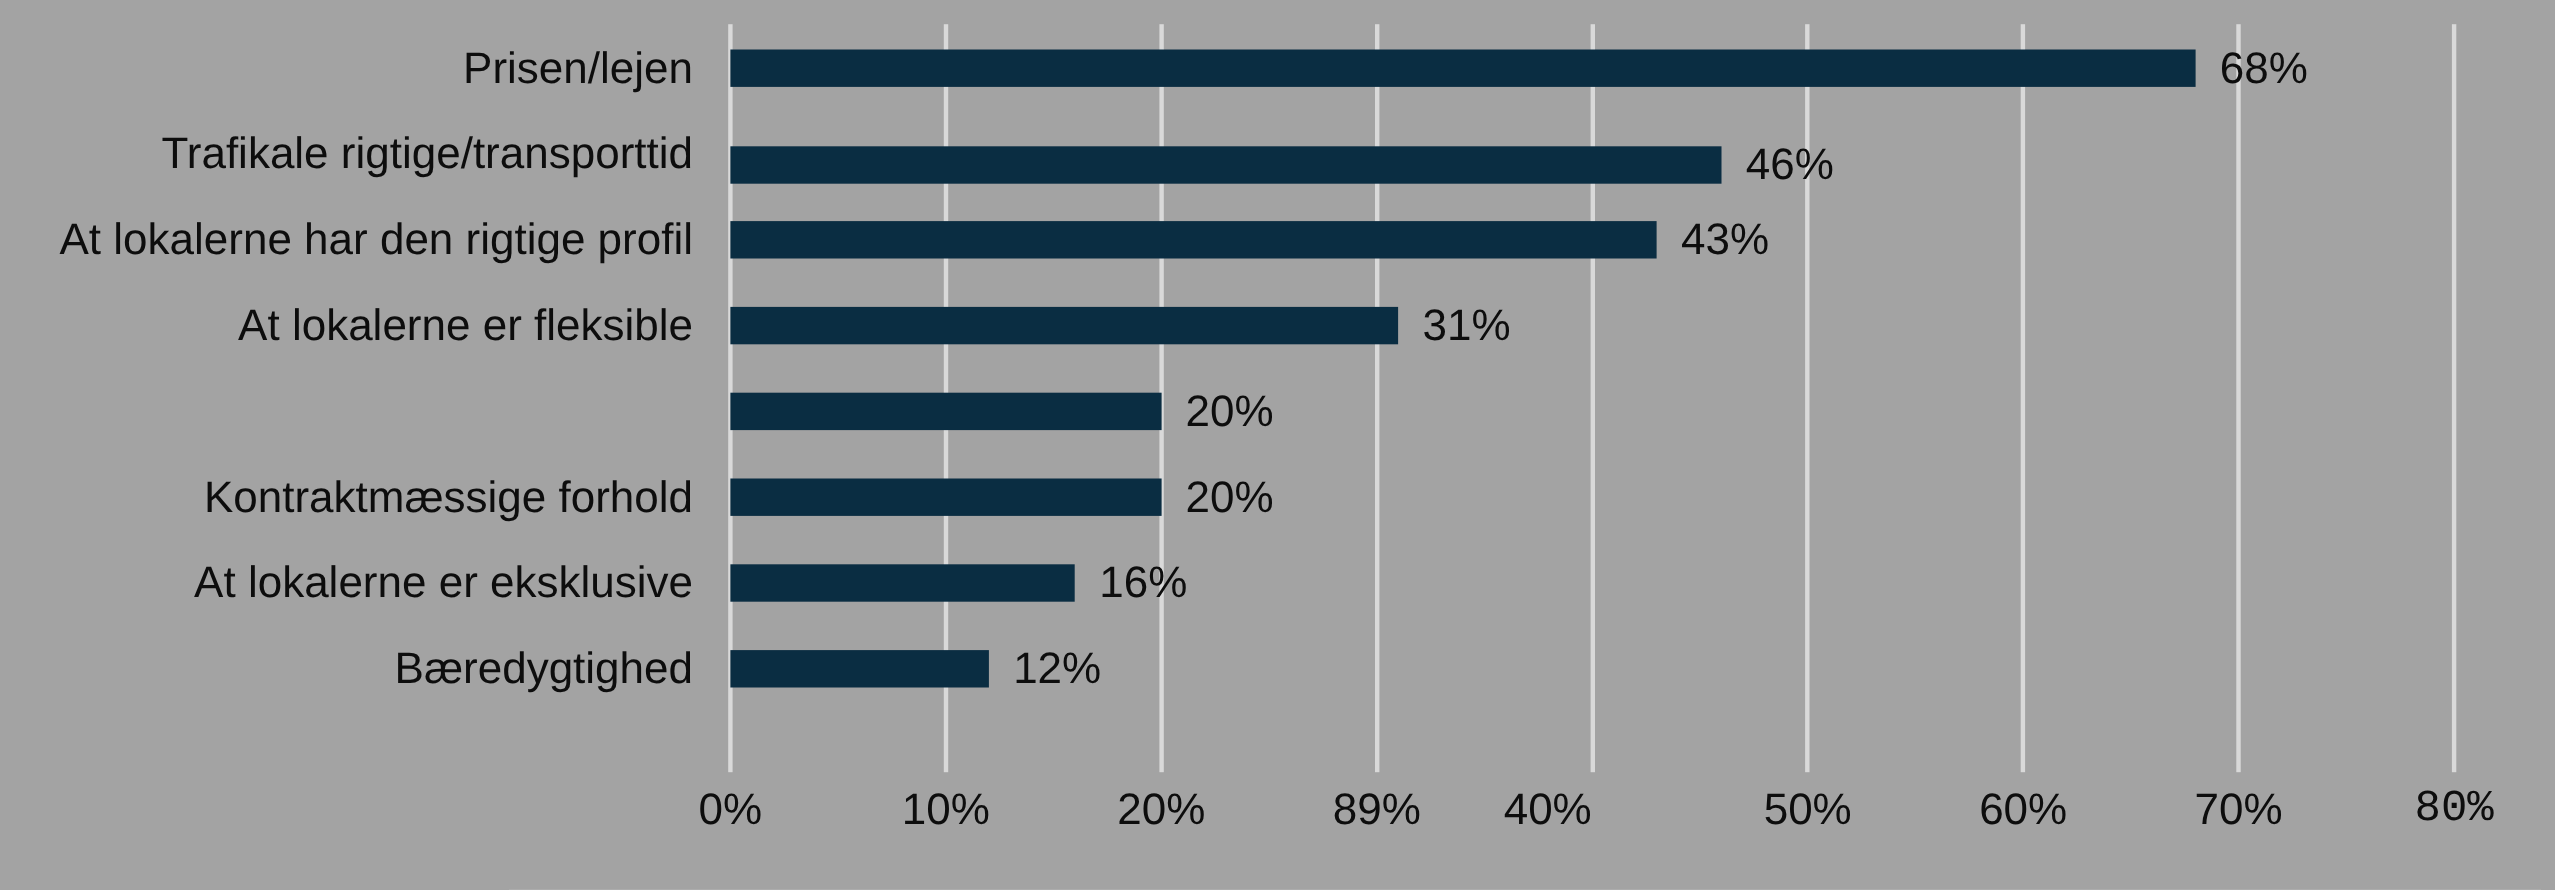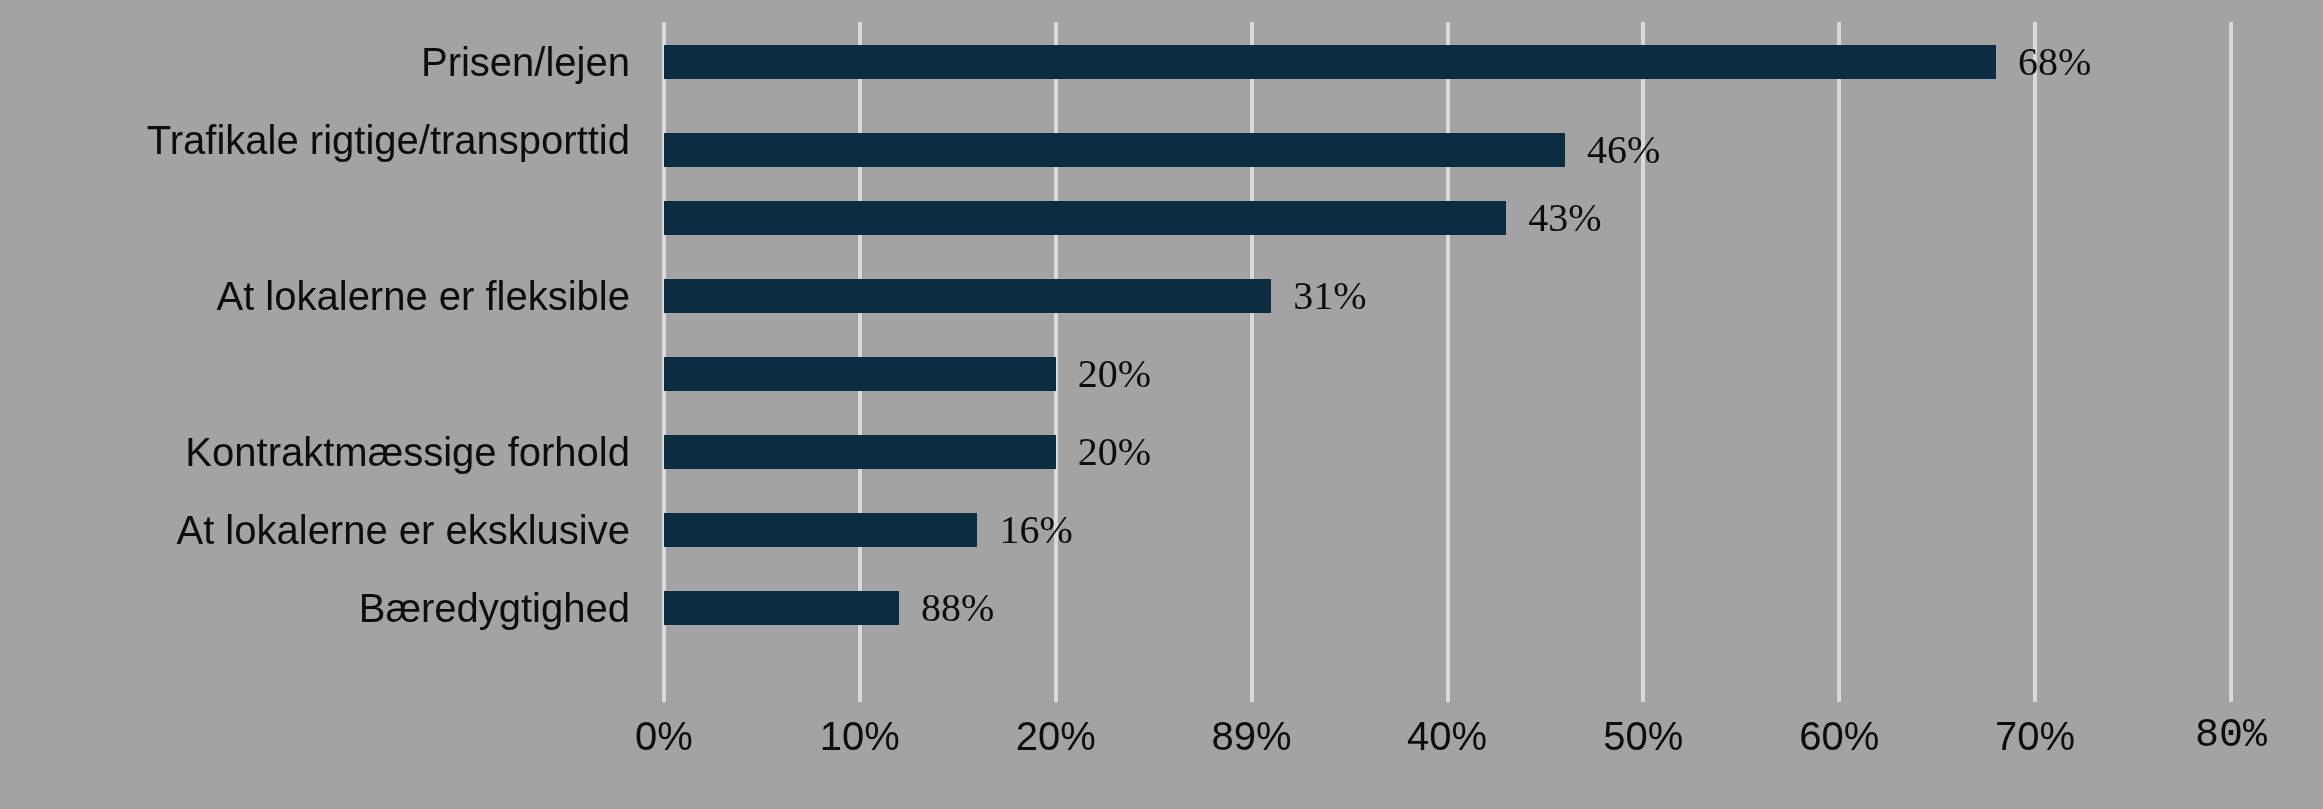--- a/index.html
+++ b/index.html
@@ -70,21 +70,20 @@
     position: absolute;
     left: 0;
     top: 0;
     width: 100%;
     height: 100%;
   }
   .bar-row {
     position: absolute;
     left: 0;
     width: 100%;
-    font-family: Liberation Serif, serif;
   }
   .bar {
     position: absolute;
     left: 0;
     top: 0;
     height: 100%;
     background: #0a2d42;
   }
   .bar-value {
     position: absolute;
@@ -115,20 +114,21 @@
   }
 </style>
 </head>
 <body>
 
 <div id="chart-root">
 
   <div id="category-axis">
       <div class="category-label" style="top: 42px;">Prisen/lejen</div>
       <div class="category-label" style="top: 120px;">Trafikale rigtige/transporttid</div>
+      <div class="category-label" style="top: 198px;">At lokalerne har den rigtige profil</div>
       <div class="category-label" style="top: 276px;">At lokalerne er fleksible</div>
       <div class="category-label" style="top: 510px;">At lokalerne er eksklusive</div>
       <div class="category-label" style="top: 432px;">Kontraktmæssige forhold</div>
       <div class="category-label" style="top: 588px;">Bæredygtighed</div>
     </div>
 
   <div id="plot-area">
     <div id="gridlines">
         <div class="gridline axis-line" style="left: -2px;"></div>
         <div class="gridline" style="left: 193.875px;"></div>
@@ -164,30 +164,30 @@
         <div class="bar-row" style="top: 413px; height: 34px;">
           <div class="bar" title="Kontraktmæssige forhold 20%" style="width: 391.75px; background: rgb(10, 45, 66);"></div>
           <div class="bar-value" style="left: 413.75px;">20%</div>
         </div>
         <div class="bar-row" style="top: 491px; height: 34px;">
           <div class="bar" title="At lokalerne er eksklusive 16%" style="width: 313.4px; background: rgb(10, 45, 66);"></div>
           <div class="bar-value" style="left: 335.4px;">16%</div>
         </div>
         <div class="bar-row" style="top: 569px; height: 34px;">
           <div class="bar" title="Bæredygtighed 12%" style="width: 235.05px; background: rgb(10, 45, 66);"></div>
-          <div class="bar-value" style="left: 257.05px;">88%</div>
+          <div class="bar-value" style="left: 257.05px;">12%</div>
         </div>
       </div>
   </div>
 
   <div id="x-axis">
       <div class="x-tick-label" style="left: 0px;">0%</div>
       <div class="x-tick-label" style="left: 195.875px;">10%</div>
       <div class="x-tick-label" style="left: 391.75px;">20%</div>
       <div class="x-tick-label" style="left: 587.625px;">89%</div>
-      <div class="x-tick-label" style="left: 783px;">40%</div>
+      <div class="x-tick-label" style="left: 743px;">40%</div>
       <div class="x-tick-label" style="left: 979.375px;">50%</div>
       <div class="x-tick-label" style="left: 1175.25px;">60%</div>
       <div class="x-tick-label" style="left: 1371.12px;">70%</div>
       <div class="x-tick-label" style="left: 1567px; font-family: Liberation Mono, monospace;">80%</div>
     </div>
 
 </div>
 
 </body></html>

